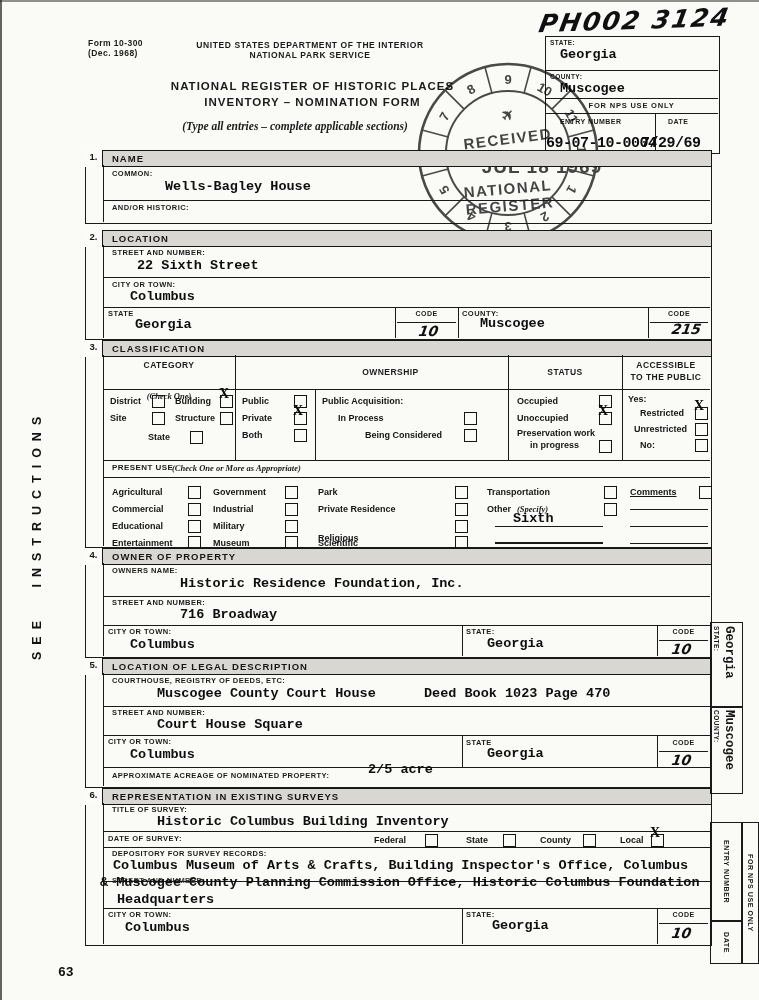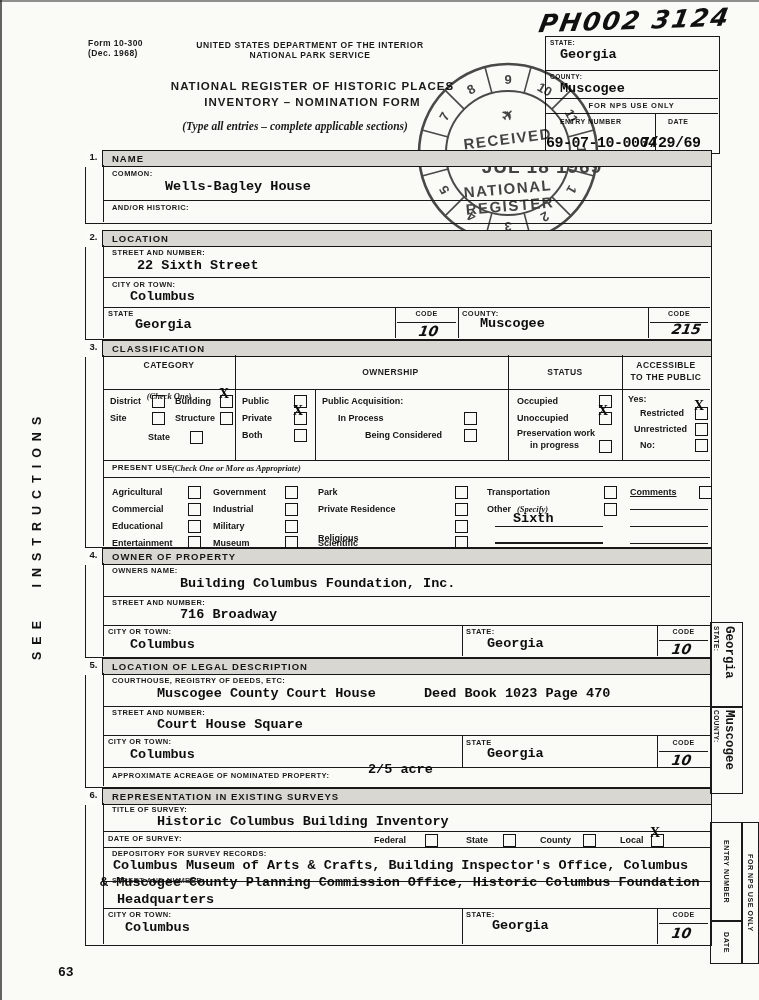--- a/index.html
+++ b/index.html
@@ -316,21 +316,21 @@
 <div class="hr" style="left:630px;top:526px;width:78px;"></div>
 <div class="hr" style="left:630px;top:543px;width:78px;"></div>
 
 <div class="box" style="left:85px;top:548px;width:625px;height:108px;"></div>
 <div class="bar" style="left:85px;top:548px;width:625px;height:15px;">
   <span class="num">4.</span>
   <span class="ttl">OWNER OF PROPERTY</span>
 </div>
 <div class="vr" style="left:103px;top:563px;height:93px;"></div>
 <span class="lbl" style="left:112px;top:567px;">OWNERS NAME:</span>
-<span class="typed" style="left:180px;top:576px;">Building Columbus Foundation, Inc.</span>
+<span class="typed" style="left:180px;top:576px;">Historic Residence Foundation, Inc.</span>
 <div class="hr" style="left:103px;top:596px;width:607px;"></div>
 <span class="lbl" style="left:112px;top:599px;">STREET AND NUMBER:</span>
 <span class="typed" style="left:180px;top:607px;">716 Broadway</span>
 <div class="hr" style="left:103px;top:625px;width:607px;"></div>
 <span class="lbl" style="left:108px;top:628px;">CITY OR TOWN:</span>
 <span class="typed" style="left:130px;top:637px;">Columbus</span>
 <div class="vr" style="left:462px;top:625px;height:31px;"></div>
 <span class="lbl" style="left:466px;top:628px;">STATE:</span>
 <span class="typed" style="left:487px;top:636px;">Georgia</span>
 <div class="vr" style="left:657px;top:625px;height:31px;"></div>

